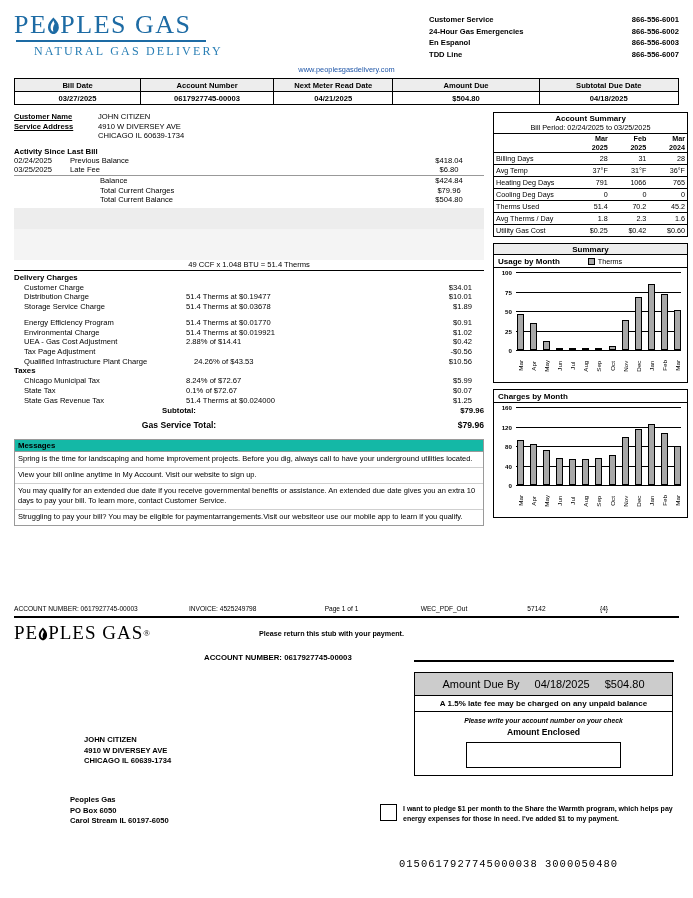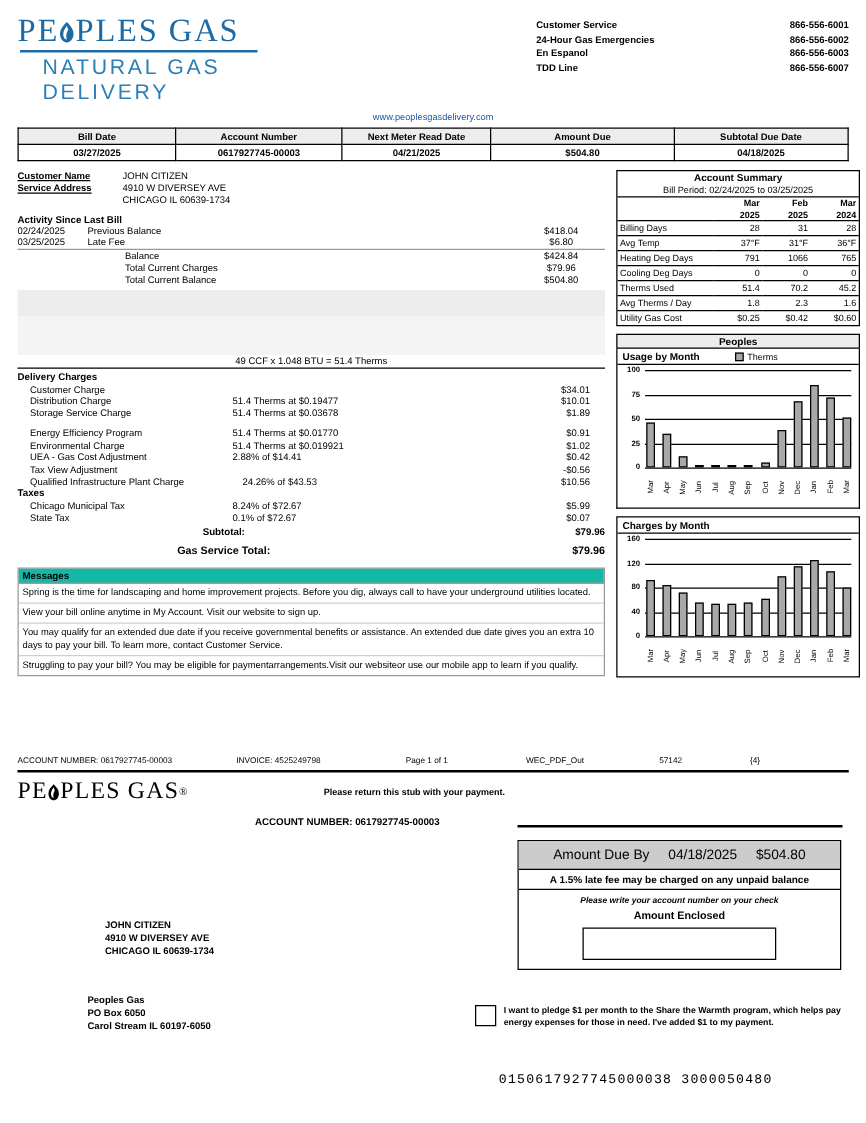--- a/index.html
+++ b/index.html
@@ -16,21 +16,21 @@
   .page { position:relative; width:693px; height:898px; padding:0 14px; }
 
   
   .header { display:flex; justify-content:space-between; align-items:flex-start; padding-top:12px; }
   .logo-wrap { width:240px; }
   .logo-top { font-family:"Liberation Serif", serif; font-size:26px; letter-spacing:1.5px;
               color:#1d6ba4; line-height:1; display:flex; align-items:center; }
   .logo-flame { display:inline-block; width:13px; height:18px; position:relative; margin:0 0px; }
   .logo-flame svg { position:absolute; left:0; top:1px; }
   .logo-rule { height:2px; background:#1d6ba4; width:190px; margin:2px 0 2px 2px; }
-  .logo-sub { font-family:Liberation Sans, sans-serif; font-size:17px; letter-spacing:2.2px;
+  .logo-sub { font-family:Liberation Serif, serif; font-size:12px; letter-spacing:2.2px;
               color:#2a7fb5; font-weight:400;padding-left:20px; }
   .contacts { width:250px; margin-top:2px; }
   .contacts .row { display:flex; justify-content:space-between; font-weight:bold; font-size:7.6px; line-height:11.5px; }
   .contacts .row .lbl { white-space:nowrap; }
   .contacts .row .num { white-space:nowrap; }
   .website { text-align:center; color:#1f56a8; font-size:7.4px; margin-top:5px; margin-bottom:4px; }
 
   
   table.topbar { width:100%; border-collapse:collapse; table-layout:fixed; }
   table.topbar th, table.topbar td { border:1px solid #000; text-align:center; height:13px; font-size:7.6px; }
@@ -283,41 +283,46 @@
         <span class="n">Environmental Charge</span>
         <span class="r">51.4 Therms at $0.019921</span>
         <span class="v">$1.02</span>
       </div>
       <div class="chg-row">
         <span class="n">UEA - Gas Cost Adjustment</span>
         <span class="r">2.88% of $14.41</span>
         <span class="v">$0.42</span>
       </div>
       <div class="chg-row">
-        <span class="n">Tax View Adjustment</span>
+        <span class="n">Tax Page Adjustment</span>
         <span class="r"></span>
         <span class="v">-$0.56</span>
       </div>
       <div class="chg-row">
         <span class="n" style="width:180px">Qualified Infrastructure Plant Charge</span>
         <span class="r" style="width:178px">24.26% of $43.53</span>
         <span class="v">$10.56</span>
       </div>
 
       <div class="chg-head">Taxes</div>
 
       <div class="chg-row">
         <span class="n">Chicago Municipal Tax</span>
         <span class="r">8.24% of $72.67</span>
         <span class="v">$5.99</span>
       </div>
       <div class="chg-row">
         <span class="n">State Tax</span>
         <span class="r">0.1% of $72.67</span>
         <span class="v">$0.07</span>
+      </div>
+      <div class="chg-row">
+        <span class="n">State Gas Revenue Tax</span>
+        <span class="r">51.4 Therms at $0.024000</span>
+        <span class="v">$1.25</span>
       </div>
 
       <div class="tot-row">
         <span class="lbl">Subtotal:</span>
         <span class="val">$79.96</span>
       </div>
       <div class="tot-row big">
         <span class="lbl">Gas Service Total:</span>
         <span class="val">$79.96</span>
       </div>
@@ -390,21 +395,21 @@
           <tr>
             <td class="lb">Utility Gas Cost</td>
             <td class="nb">$0.25</td>
             <td class="nb">$0.42</td>
             <td class="nb">$0.60</td>
           </tr>
         </tbody>
           </table>
       </div>
 
-      <div class="graphs-hd" style="margin-top:6px;border-top:1px solid #000;">Peoples</div>
+      <div class="graphs-hd" style="margin-top:6px;border-top:1px solid #000;">Summary</div>
 
       <div class="graph-box">
         <div class="graph-title-row">
           <span class="graph-title">Usage by Month</span>
           <span class="legend">
             <span class="sw"></span>
             <span>Therms</span>
           </span>
         </div>
         <div class="plot" id="usage-plot">

